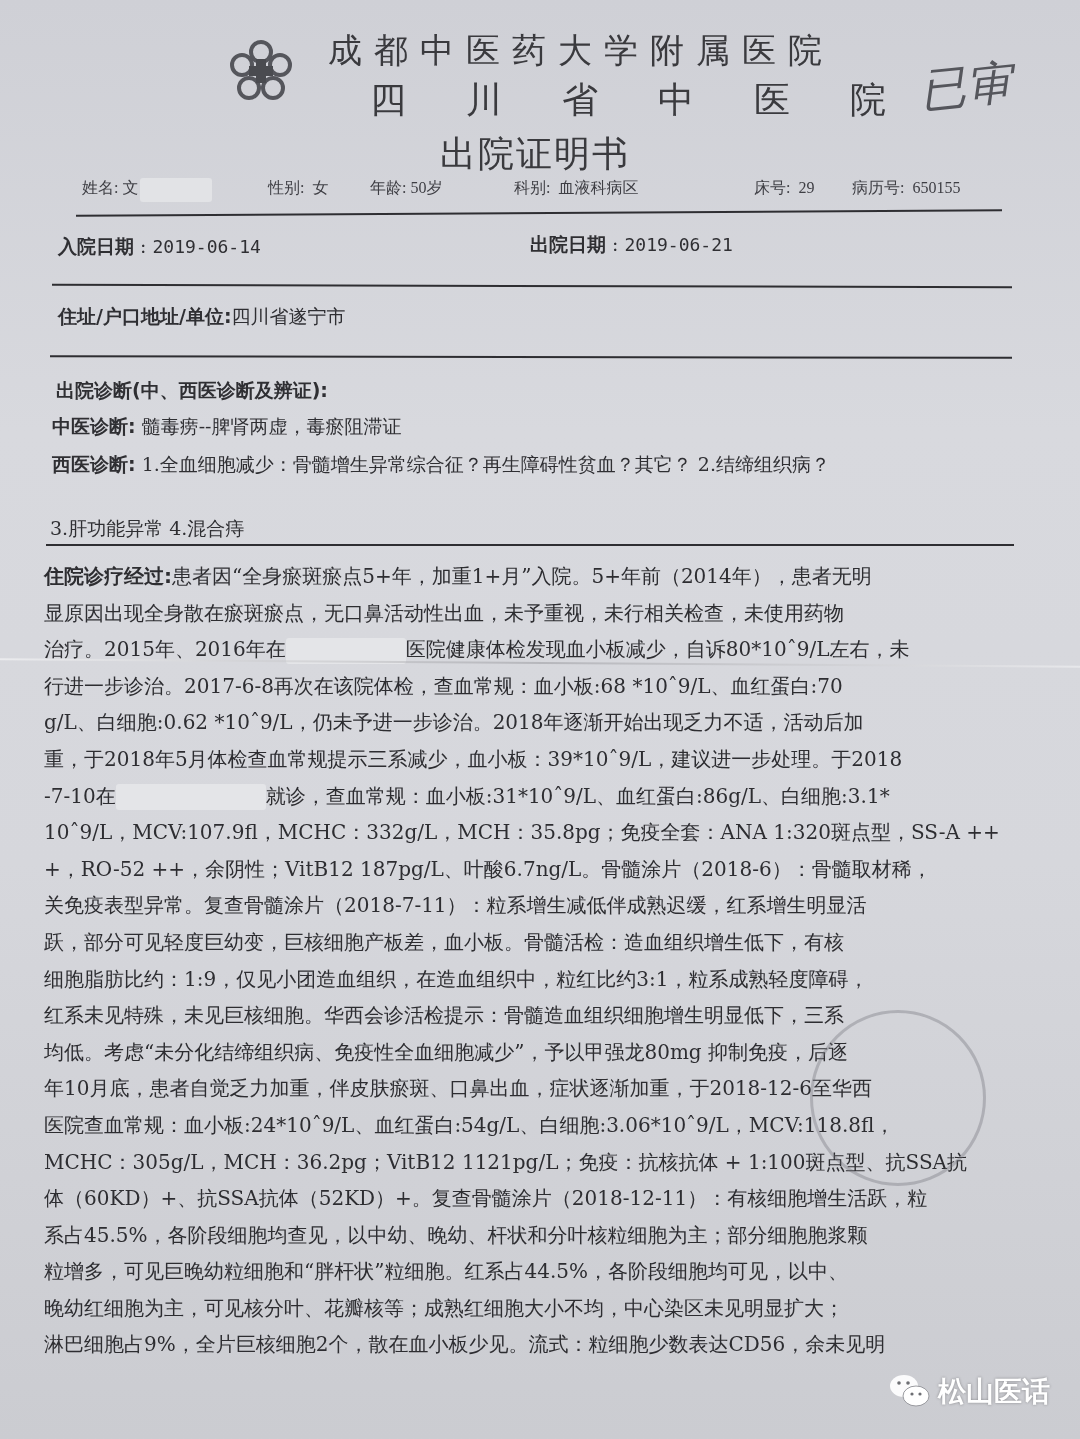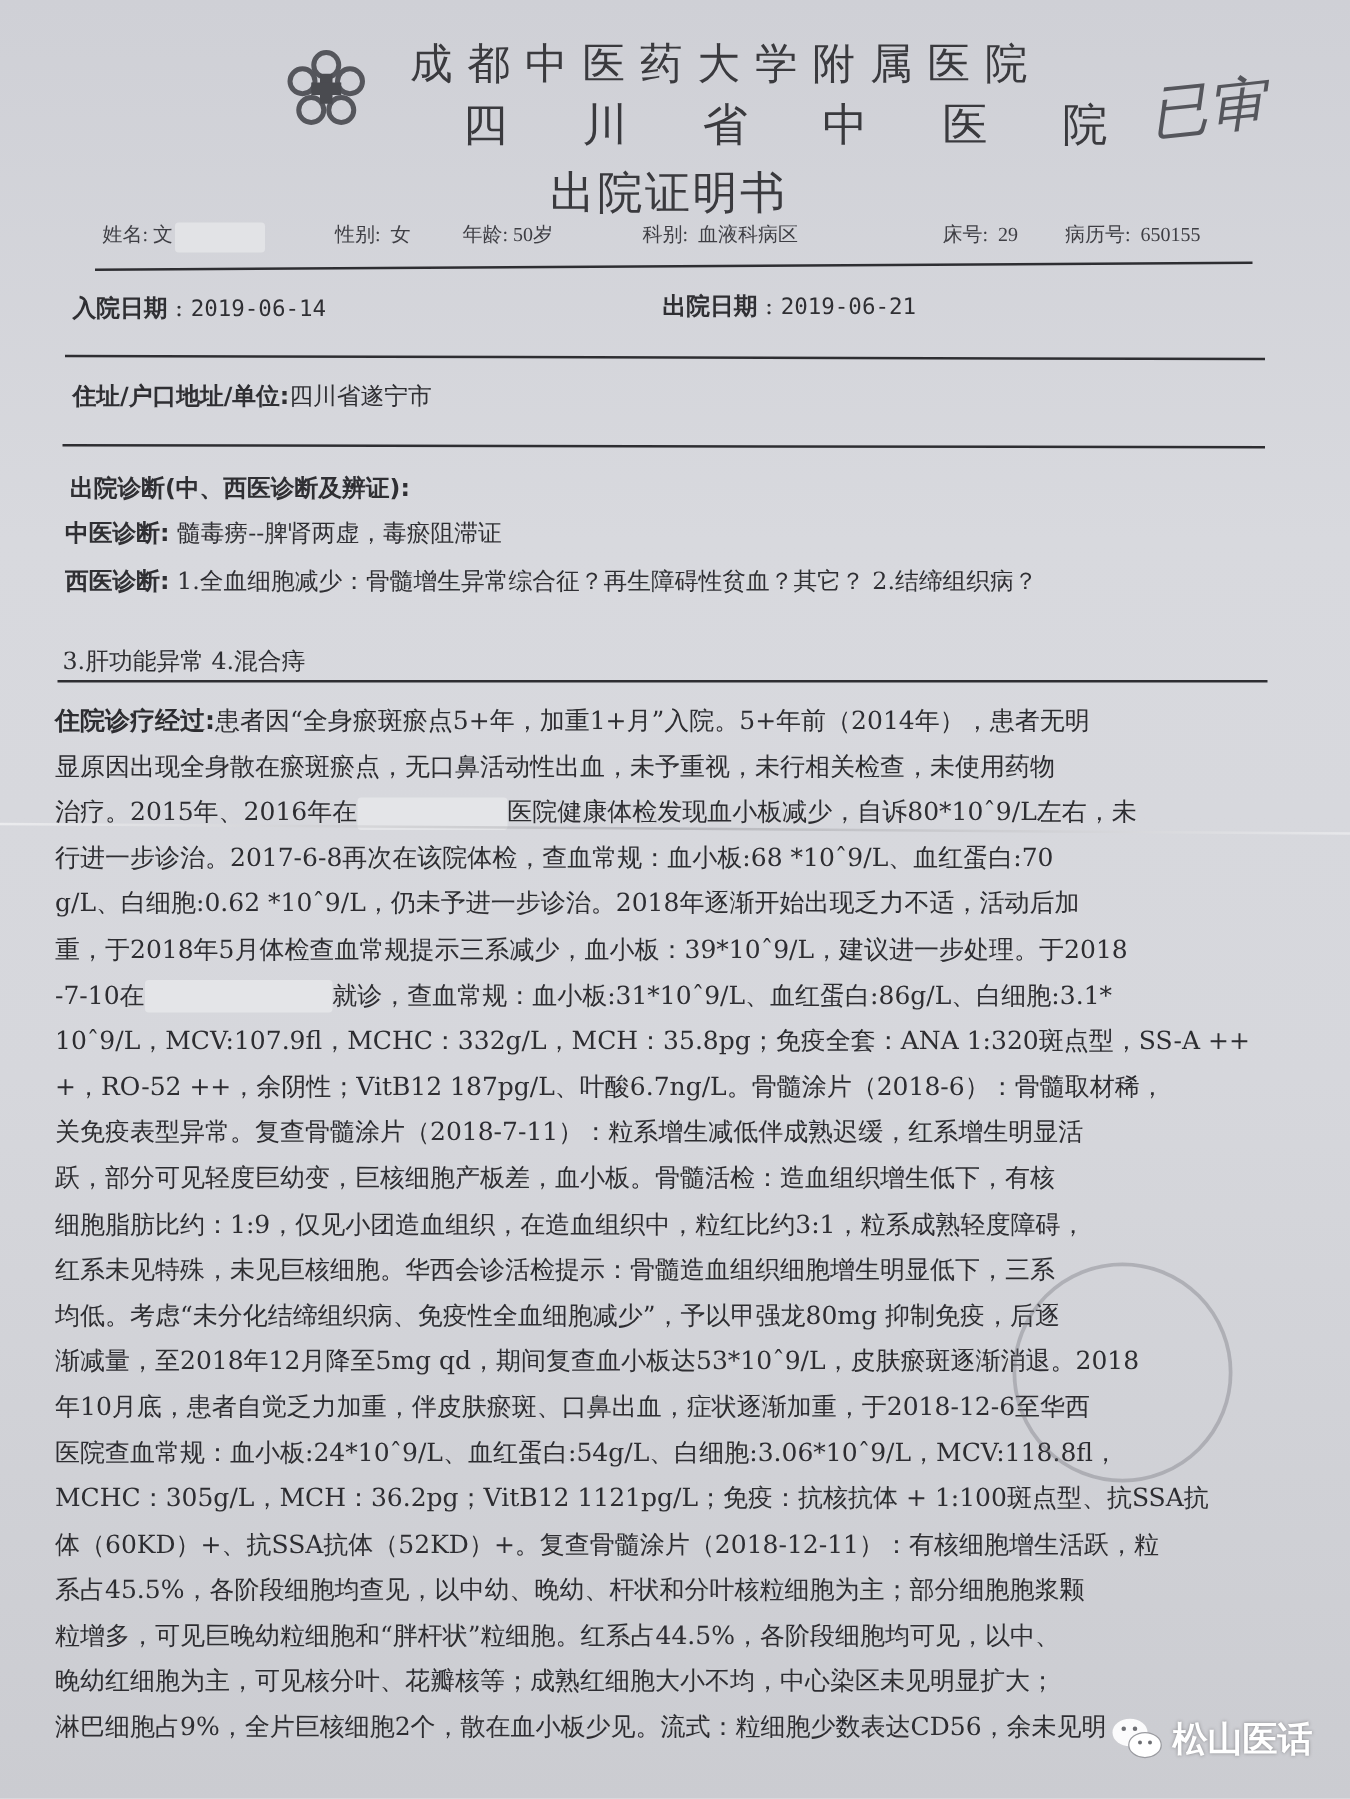--- a/index.html
+++ b/index.html
@@ -150,21 +150,20 @@
     <span class="line">g/L、白细胞:0.62 *10ˆ9/L，仍未予进一步诊治。2018年逐渐开始出现乏力不适，活动后加</span>
     <span class="line">重，于2018年5月体检查血常规提示三系减少，血小板：39*10ˆ9/L，建议进一步处理。于2018</span>
     <span class="line"><span>-7-10在</span><span class="redact2" style="width:150px;"></span><span>就诊，查血常规：血小板:31*10ˆ9/L、血红蛋白:86g/L、白细胞:3.1*</span></span>
     <span class="line">10ˆ9/L，MCV:107.9fl，MCHC：332g/L，MCH：35.8pg；免疫全套：ANA 1:320斑点型，SS-A ++</span>
     <span class="line">+，RO-52 ++，余阴性；VitB12 187pg/L、叶酸6.7ng/L。骨髓涂片（2018-6）：骨髓取材稀，</span>
     <span class="line">关免疫表型异常。复查骨髓涂片（2018-7-11）：粒系增生减低伴成熟迟缓，红系增生明显活</span>
     <span class="line">跃，部分可见轻度巨幼变，巨核细胞产板差，血小板。骨髓活检：造血组织增生低下，有核</span>
     <span class="line">细胞脂肪比约：1:9，仅见小团造血组织，在造血组织中，粒红比约3:1，粒系成熟轻度障碍，</span>
     <span class="line">红系未见特殊，未见巨核细胞。华西会诊活检提示：骨髓造血组织细胞增生明显低下，三系</span>
     <span class="line">均低。考虑“未分化结缔组织病、免疫性全血细胞减少”，予以甲强龙80mg 抑制免疫，后逐</span>
-    <span class="line">渐减量，至2018年12月降至5mg qd，期间复查血小板达53*10ˆ9/L，皮肤瘀斑逐渐消退。2018</span>
     <span class="line">年10月底，患者自觉乏力加重，伴皮肤瘀斑、口鼻出血，症状逐渐加重，于2018-12-6至华西</span>
     <span class="line">医院查血常规：血小板:24*10ˆ9/L、血红蛋白:54g/L、白细胞:3.06*10ˆ9/L，MCV:118.8fl，</span>
     <span class="line">MCHC：305g/L，MCH：36.2pg；VitB12 1121pg/L；免疫：抗核抗体 + 1:100斑点型、抗SSA抗</span>
     <span class="line">体（60KD）+、抗SSA抗体（52KD）+。复查骨髓涂片（2018-12-11）：有核细胞增生活跃，粒</span>
     <span class="line">系占45.5%，各阶段细胞均查见，以中幼、晚幼、杆状和分叶核粒细胞为主；部分细胞胞浆颗</span>
     <span class="line">粒增多，可见巨晚幼粒细胞和“胖杆状”粒细胞。红系占44.5%，各阶段细胞均可见，以中、</span>
     <span class="line">晚幼红细胞为主，可见核分叶、花瓣核等；成熟红细胞大小不均，中心染区未见明显扩大；</span>
     <span class="line">淋巴细胞占9%，全片巨核细胞2个，散在血小板少见。流式：粒细胞少数表达CD56，余未见明</span>
   </div>
 

